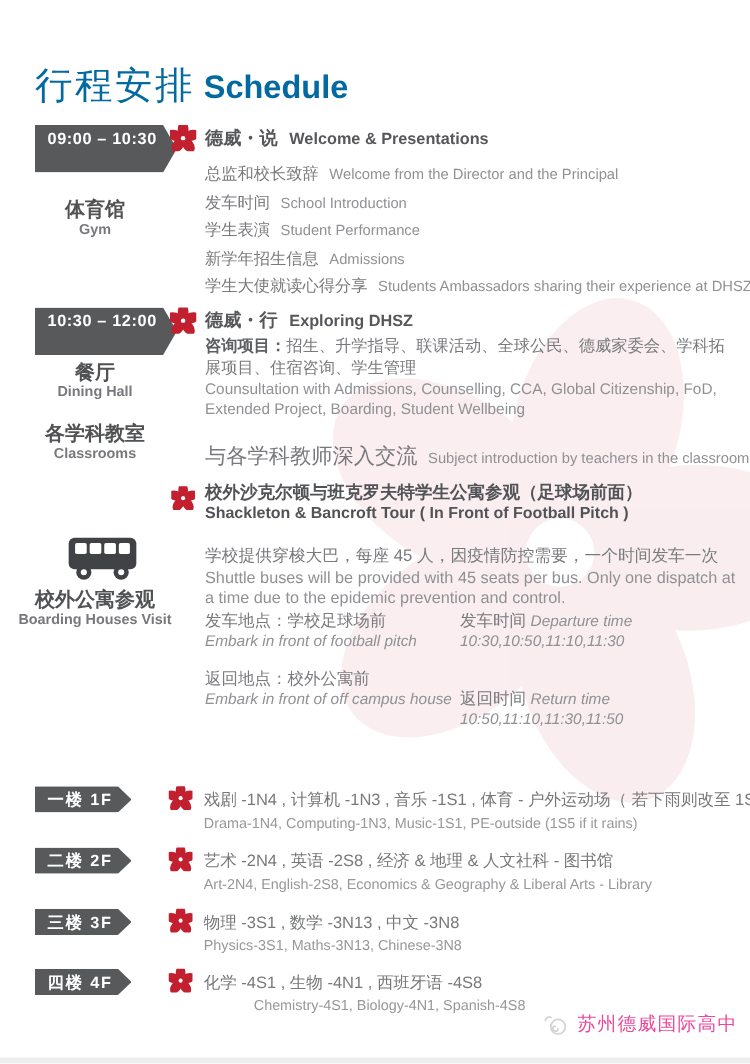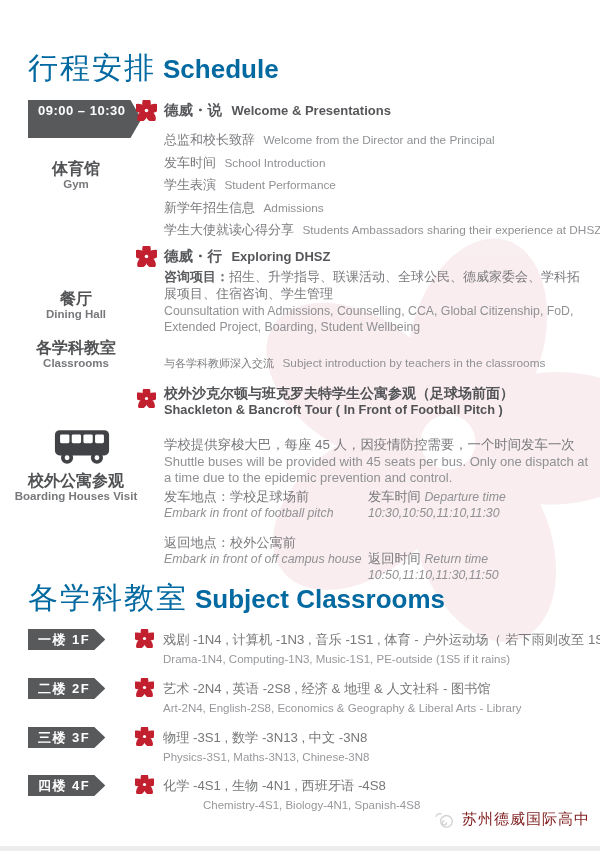--- a/index.html
+++ b/index.html
@@ -27,41 +27,41 @@
   .items{position:absolute;left:164px;top:128px;}
   .item{height:22.6px;line-height:22.6px;white-space:nowrap;}
   .item .zh{font-size:13px;color:#797a7d;}
   .item .en{font-size:11.8px;color:#8f9194;margin-left:4px;}
   
   .para{position:absolute;left:164px;width:418px;}
   .para .zh{font-size:13px;color:#797a7d;line-height:16.5px;}
   .para .zh b{color:#5d5e61;}
   .para .en{font-size:12.3px;color:#8f9194;line-height:15.5px;margin-top:2px;}
   .inline-line{position:absolute;left:164px;white-space:nowrap;}
-  .inline-line .zh{font-size:11px;color:#797a7d;}
+  .inline-line .zh{font-size:17px;color:#797a7d;}
   .inline-line .en{font-size:11.8px;color:#8f9194;margin-left:4px;}
   
   .bold-title{position:absolute;left:164px;white-space:nowrap;}
   .bold-title .zh{display:block;font-size:14px;font-weight:bold;color:#525356;line-height:17px;}
   .bold-title .en{display:block;font-size:12.8px;font-weight:bold;color:#525356;line-height:16px;}
   .desc{position:absolute;left:164px;width:428px;}
   .desc .zh{font-size:13.4px;color:#797a7d;line-height:17.5px;white-space:nowrap;}
   .desc .en{font-size:13px;color:#8f9194;line-height:16px;}
   .pair .zh{display:block;font-size:13.2px;color:#797a7d;line-height:16.5px;white-space:nowrap;}
   .pair .en{display:block;font-size:12.3px;color:#8f9194;line-height:15px;white-space:nowrap;font-style:italic;}
   .pair{position:absolute;}
   
   .floor-zh{position:absolute;left:163px;font-size:13.2px;color:#77787a;white-space:nowrap;}
   .floor-en{position:absolute;left:163px;font-size:11.5px;color:#97989b;white-space:nowrap;}
   
   .flower-icon{position:absolute;}
   .bus-icon{position:absolute;left:54px;top:426px;}
   .watermark{position:absolute;left:238px;top:232px;pointer-events:none;}
   
-  .footer{position:absolute;left:434px;top:810px;display:flex;align-items:center;color:#7f1d1d;}
+  .footer{position:absolute;left:434px;top:810px;display:flex;align-items:center;color:#ec4899;}
   .footer .brand{font-size:15px;letter-spacing:1px;margin-left:4px;}
   .bottom-strip{position:absolute;left:0;bottom:0;width:600px;height:5px;background:#ededee;}
 </style>
 </head>
 <body>
 
 <svg width="0" height="0" style="position:absolute" aria-hidden="true">
   <defs>
     <g id="flower">
       <ellipse cx="0" cy="-6.6" rx="4.1" ry="6.4"></ellipse>
@@ -113,20 +113,21 @@
       <span class="zh">学生表演</span>
       <span class="en">Student Performance</span></div>
     <div class="item">
       <span class="zh">新学年招生信息</span>
       <span class="en">Admissions</span></div>
     <div class="item">
       <span class="zh">学生大使就读心得分享</span>
       <span class="en">Students Ambassadors sharing their experience at DHSZ</span></div>
   </div>
 
+  <div class="badge time" style="top:246px;">10:30 – 12:00</div>
   <svg class="flower-icon" style="left:136px;top:246px;" width="21" height="21" viewBox="-10 -10 20 20">
       <g fill="#c2202f">
         <use href="#flower"></use>
       </g>
     </svg>
   <div class="sess-title" style="top:247px;">
     <span class="zh">德威・行</span>
     <span class="en">Exploring DHSZ</span>
   </div>
 
@@ -191,23 +192,20 @@
   <div class="pair" style="left:164px;top:535px;">
     <span class="zh">返回地点：校外公寓前</span>
     <span class="en">Embark in front of off campus house</span>
   </div>
   <div class="pair" style="left:368px;top:535px;margin-top:16px;">
     <span class="zh"><span>返回时间</span>
       <span class="en" style="display:inline">Return time</span></span>
     <span class="en">10:50,11:10,11:30,11:50</span>
   </div>
 
-  <div class="red-heading" style="top:578px;">
-    <span class="zh">各学科教室</span><span class="en">Subject Classrooms</span>
-  </div>
 
   <div class="badge floor" style="top:629px;">一楼 1F</div>
   <svg class="flower-icon" style="left:135px;top:629px;" width="19" height="19" viewBox="-10 -10 20 20">
       <g fill="#c2202f">
         <use href="#flower"></use>
       </g>
     </svg>
   <div class="floor-zh" style="top:631px;">戏剧 -1N4 , 计算机 -1N3 , 音乐 -1S1 , 体育 - 户外运动场（ 若下雨则改至 1S5 ）</div>
   <div class="floor-en" style="top:653px;">Drama-1N4, Computing-1N3, Music-1S1, PE-outside (1S5 if it rains)</div>
 

